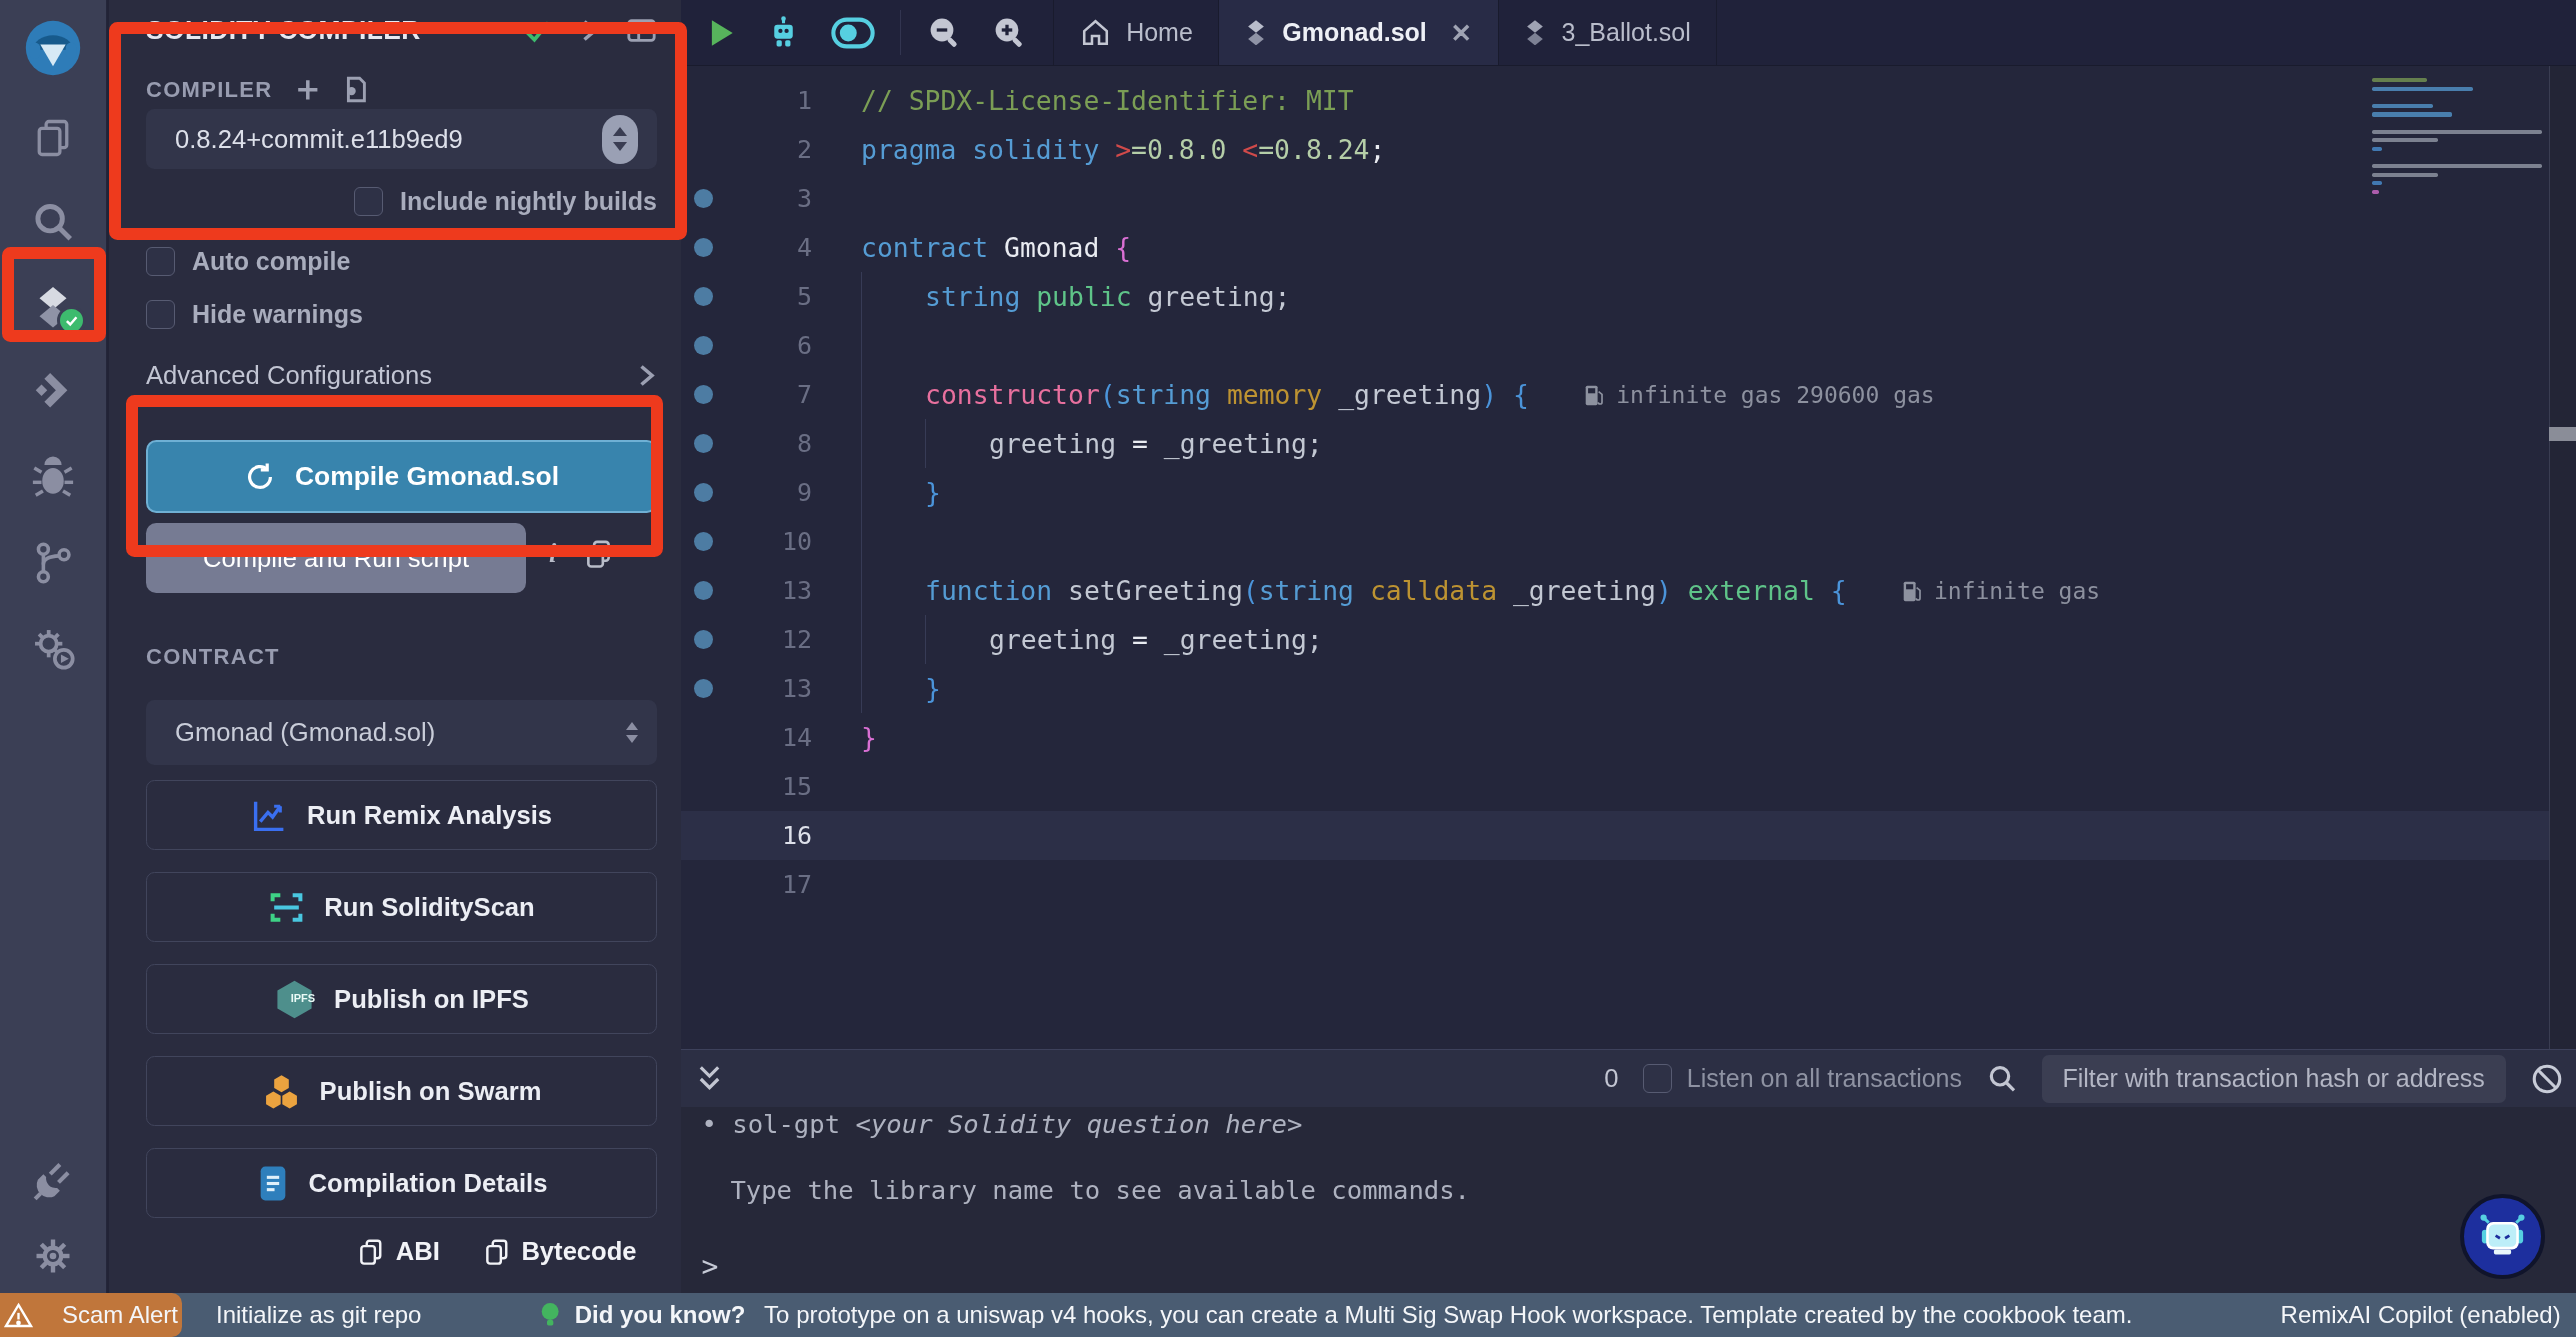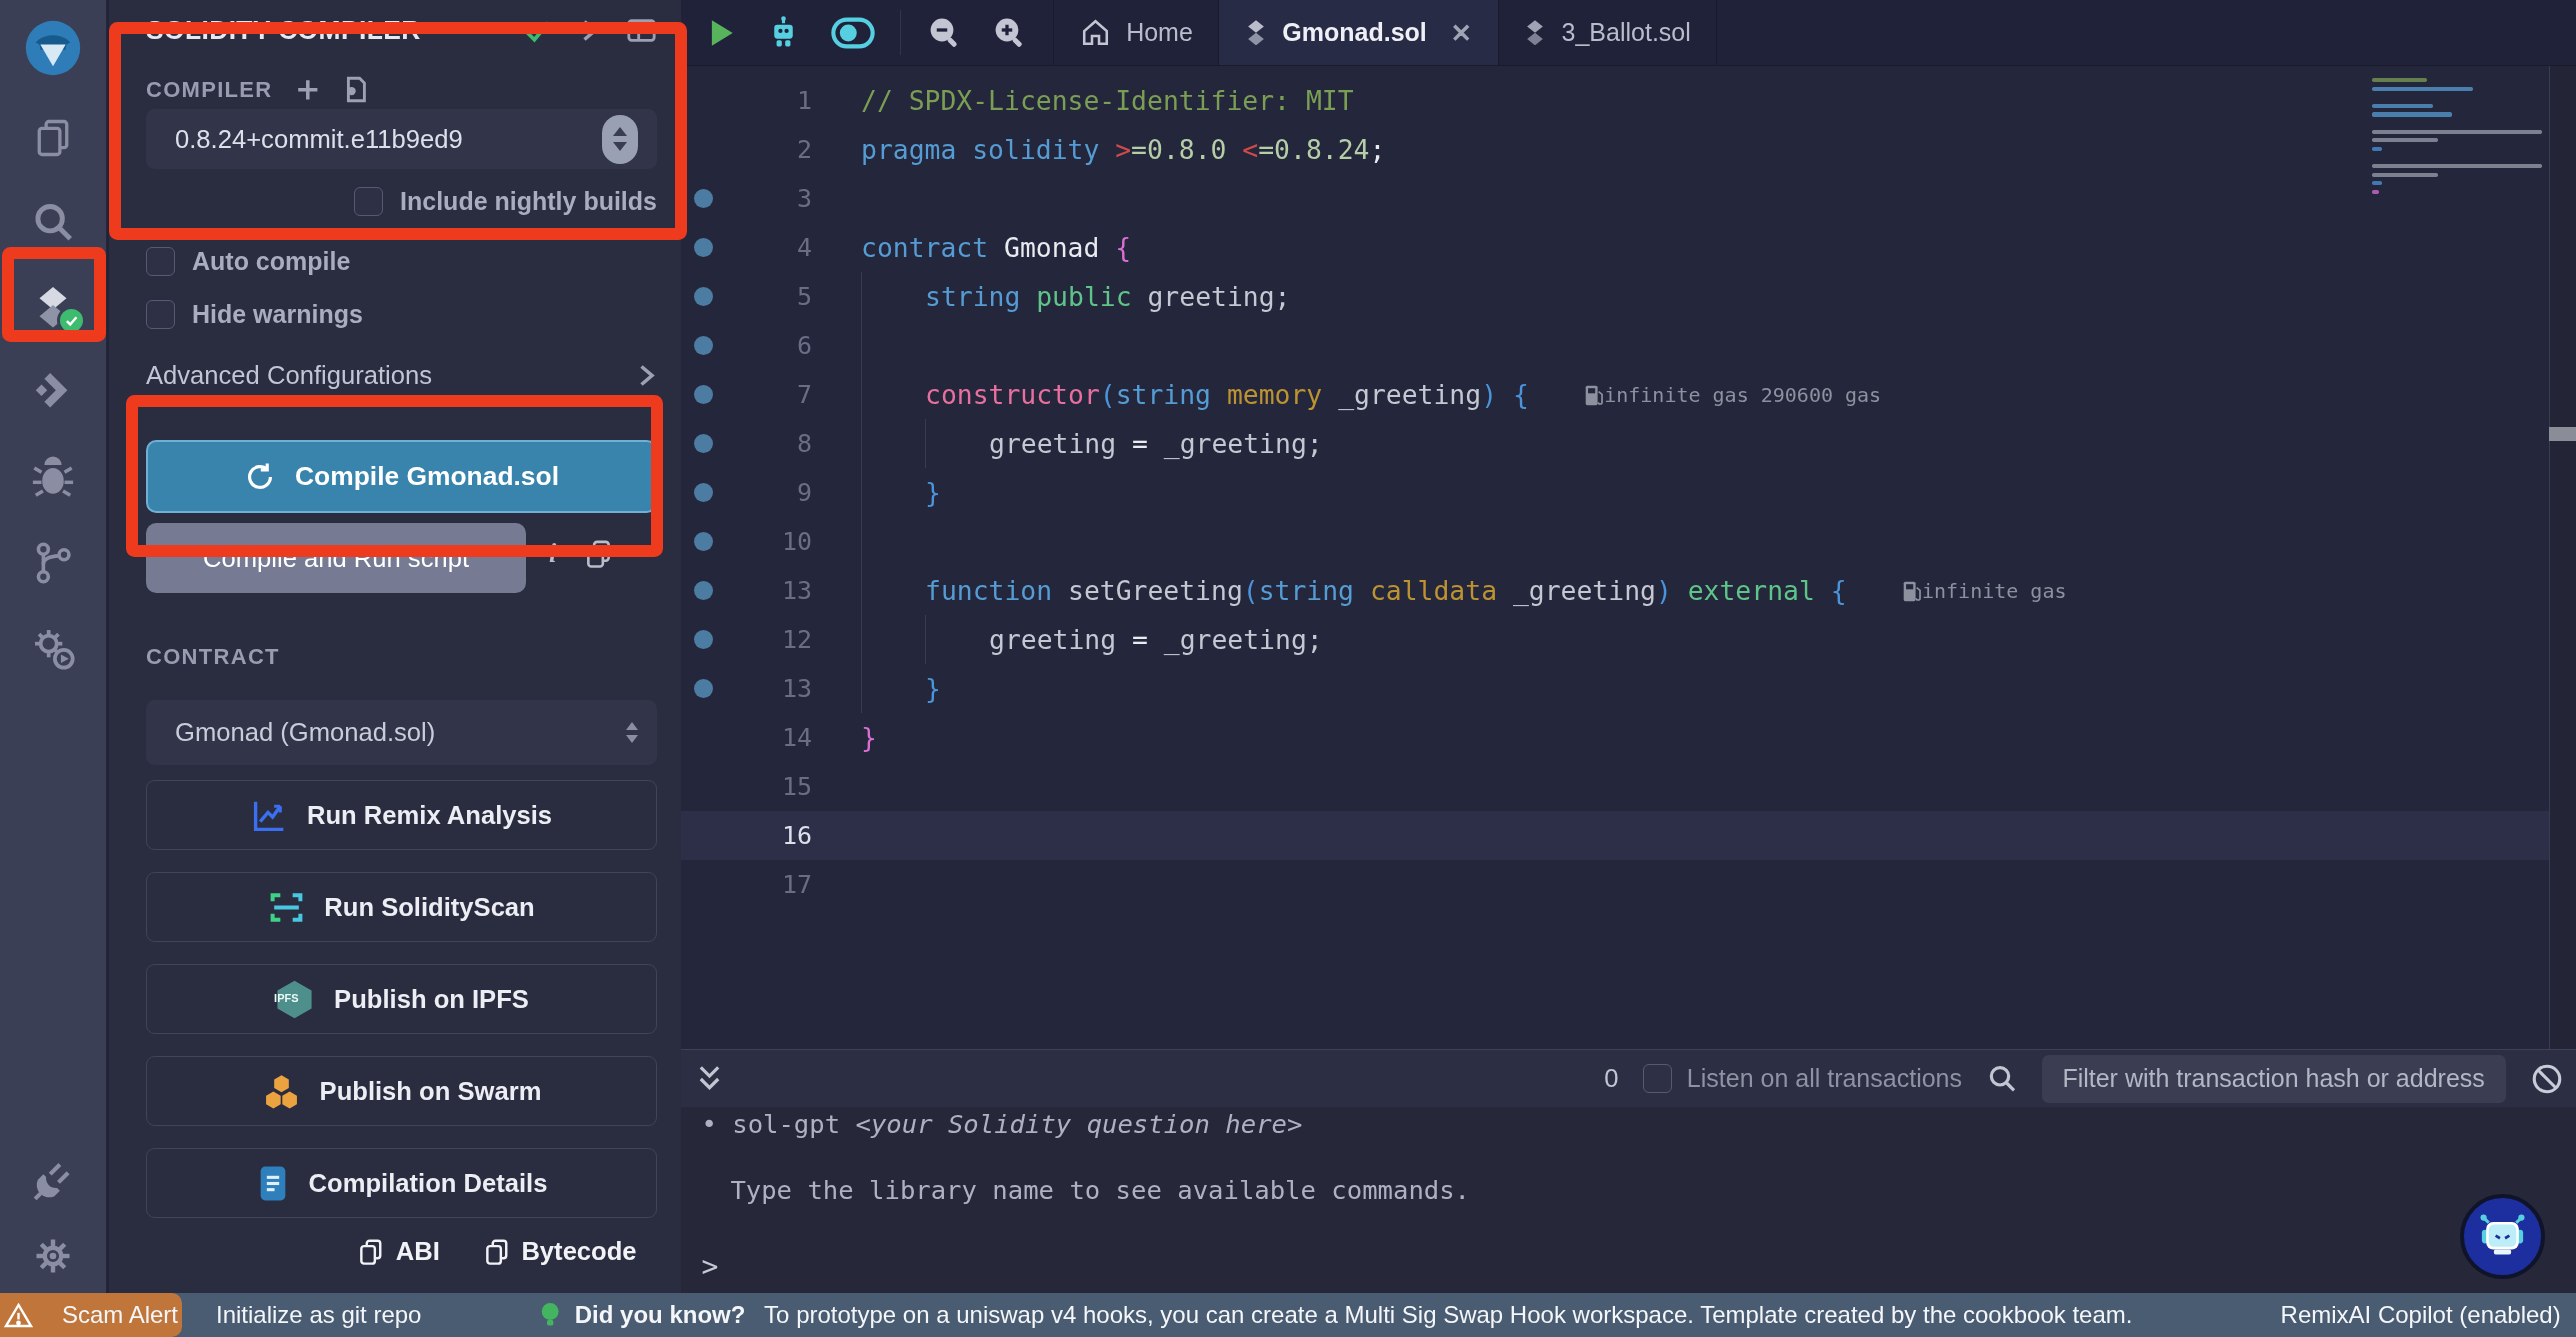--- a/index.html
+++ b/index.html
@@ -47,21 +47,21 @@
   .runscript-extras { position:absolute; top:538px; left:440px; display:flex; gap:29px; align-items:center; color:#b9bdc9;}
   .info-i { font-size:26.4px; font-weight:700; color:#b9bdc9; font-family:"Liberation Serif",serif; font-style:italic;}
   .contract-label { top:644px; }
   .contract-select { top:700px; height:65px; color:#c9cdd9;}
   .ctr-stepper { margin-left:auto; display:flex; flex-direction:column; gap:5.1px; }
   .action-btn { height:70px; border:1.7px solid #41455c; border-radius:8.5px; background:transparent;
     display:flex; align-items:center; justify-content:center; gap:19px; color:#eceef4; font-size:25.6px; font-weight:600; cursor:pointer;}
   .abi-row { top:1237px; display:flex; justify-content:flex-end; gap:44px; align-items:center; color:#f2f3f7; font-size:25.6px; font-weight:700; padding-right:20.4px;}
   .abi-item { display:flex; align-items:center; gap:12px; cursor:pointer;}
   .ipfs-wrap { position:relative; width:41px; height:41px; }
-  .ipfs-wrap span { position:absolute; left:0; right:0; top:13.6px; text-align:left; font-size:11px; font-weight:700; color:#eafaf6;}
+  .ipfs-wrap span { position:absolute; left:0; right:0; top:13.6px; text-align:right; font-size:11px; font-weight:700; color:#eafaf6;}
 
   
   .anno { position:absolute; border:12px solid #ee3a1d; border-radius:8.5px; z-index:60; pointer-events:none;}
   .anno1 { left:109px; top:22px;  width:578px; height:218px; }
   .anno2 { left:1.7px;   top:247px; width:104px; height:95px; }
   .anno3 { left:126px; top:395px; width:537px; height:162px; }
 
   
   .main { position:absolute; left:681px; top:0; right:0; height:1293px; background:#24263b; }
   .tabbar { height:66px; background:#20223a; display:flex; align-items:stretch; border-bottom:0.9px solid #191b2d;}
@@ -81,22 +81,22 @@
   .gutter-dot i { width:19px; height:19px; border-radius:50%; background:transparent;}
   .gutter-dot.on i { background:#4d7ca3; }
   .line-num { width:87px; text-align:right; font-family:"DejaVu Sans Mono",monospace; font-size:25px; color:#6a6e84; flex:none;}
   .code-line.current .line-num { color:#dde0ea; }
   .line-text { margin-left:49px; font-family:"DejaVu Sans Mono",monospace; font-size:26.4px; white-space:pre;
     display:flex; align-items:center; height:100%;}
   .indent-guide { display:inline-block; width:64px; height:49px; border-left:0.9px solid #373b56; flex:none;}
   .tok.com{color:#7b9e55} .tok.kw{color:#559cd4} .tok.num{color:#b5cea8} .tok.op{color:#d14a4a}
   .tok.brm{color:#d96fd3} .tok.brb{color:#4b94da} .tok.pink{color:#e8709e} .tok.gold{color:#bd9332}
   .tok.grn{color:#5fc489} .tok.pl{color:#c3c8d3} .tok.wht{color:#e9ebf1}
-  .gas { display:inline-flex; align-items:center; margin-left:55px; color:#8d919f;
-    font-size:20px; font-family:"DejaVu Sans Mono",monospace;}
+  .gas { display:inline-flex; align-items:center; gap:12px; margin-left:55px; color:#8d919f;
+    font-size:23px; font-family:"DejaVu Sans Mono",monospace;}
   .minimap { position:absolute; top:12px; right:34px; width:170px; }
   .minimap .bar { height:4.3px; margin-bottom:4.3px; border-radius:1.7px; }
   .right-strip { position:absolute; top:0; right:0; width:27px; height:983px; background:#232536; border-left:0.9px solid #3a3d52;}
   .scroll-thumb { position:absolute; top:361px; right:0; width:27px; height:13.6px; background:#8a8d98; cursor:pointer;}
 
   
   .term-head { position:absolute; left:0; right:0; top:1049px; height:58px; background:#2c2f44;
     border-top:0.9px solid #3d415b; display:flex; align-items:center; padding:0 12px 0 13.6px; gap:24px; z-index:6;}
   .term-count { color:#c2c5d2; font-size:25.6px; margin-left:auto; }
   .listen { display:flex; align-items:center; gap:15.3px; color:#8e92a2; font-size:25px; }

